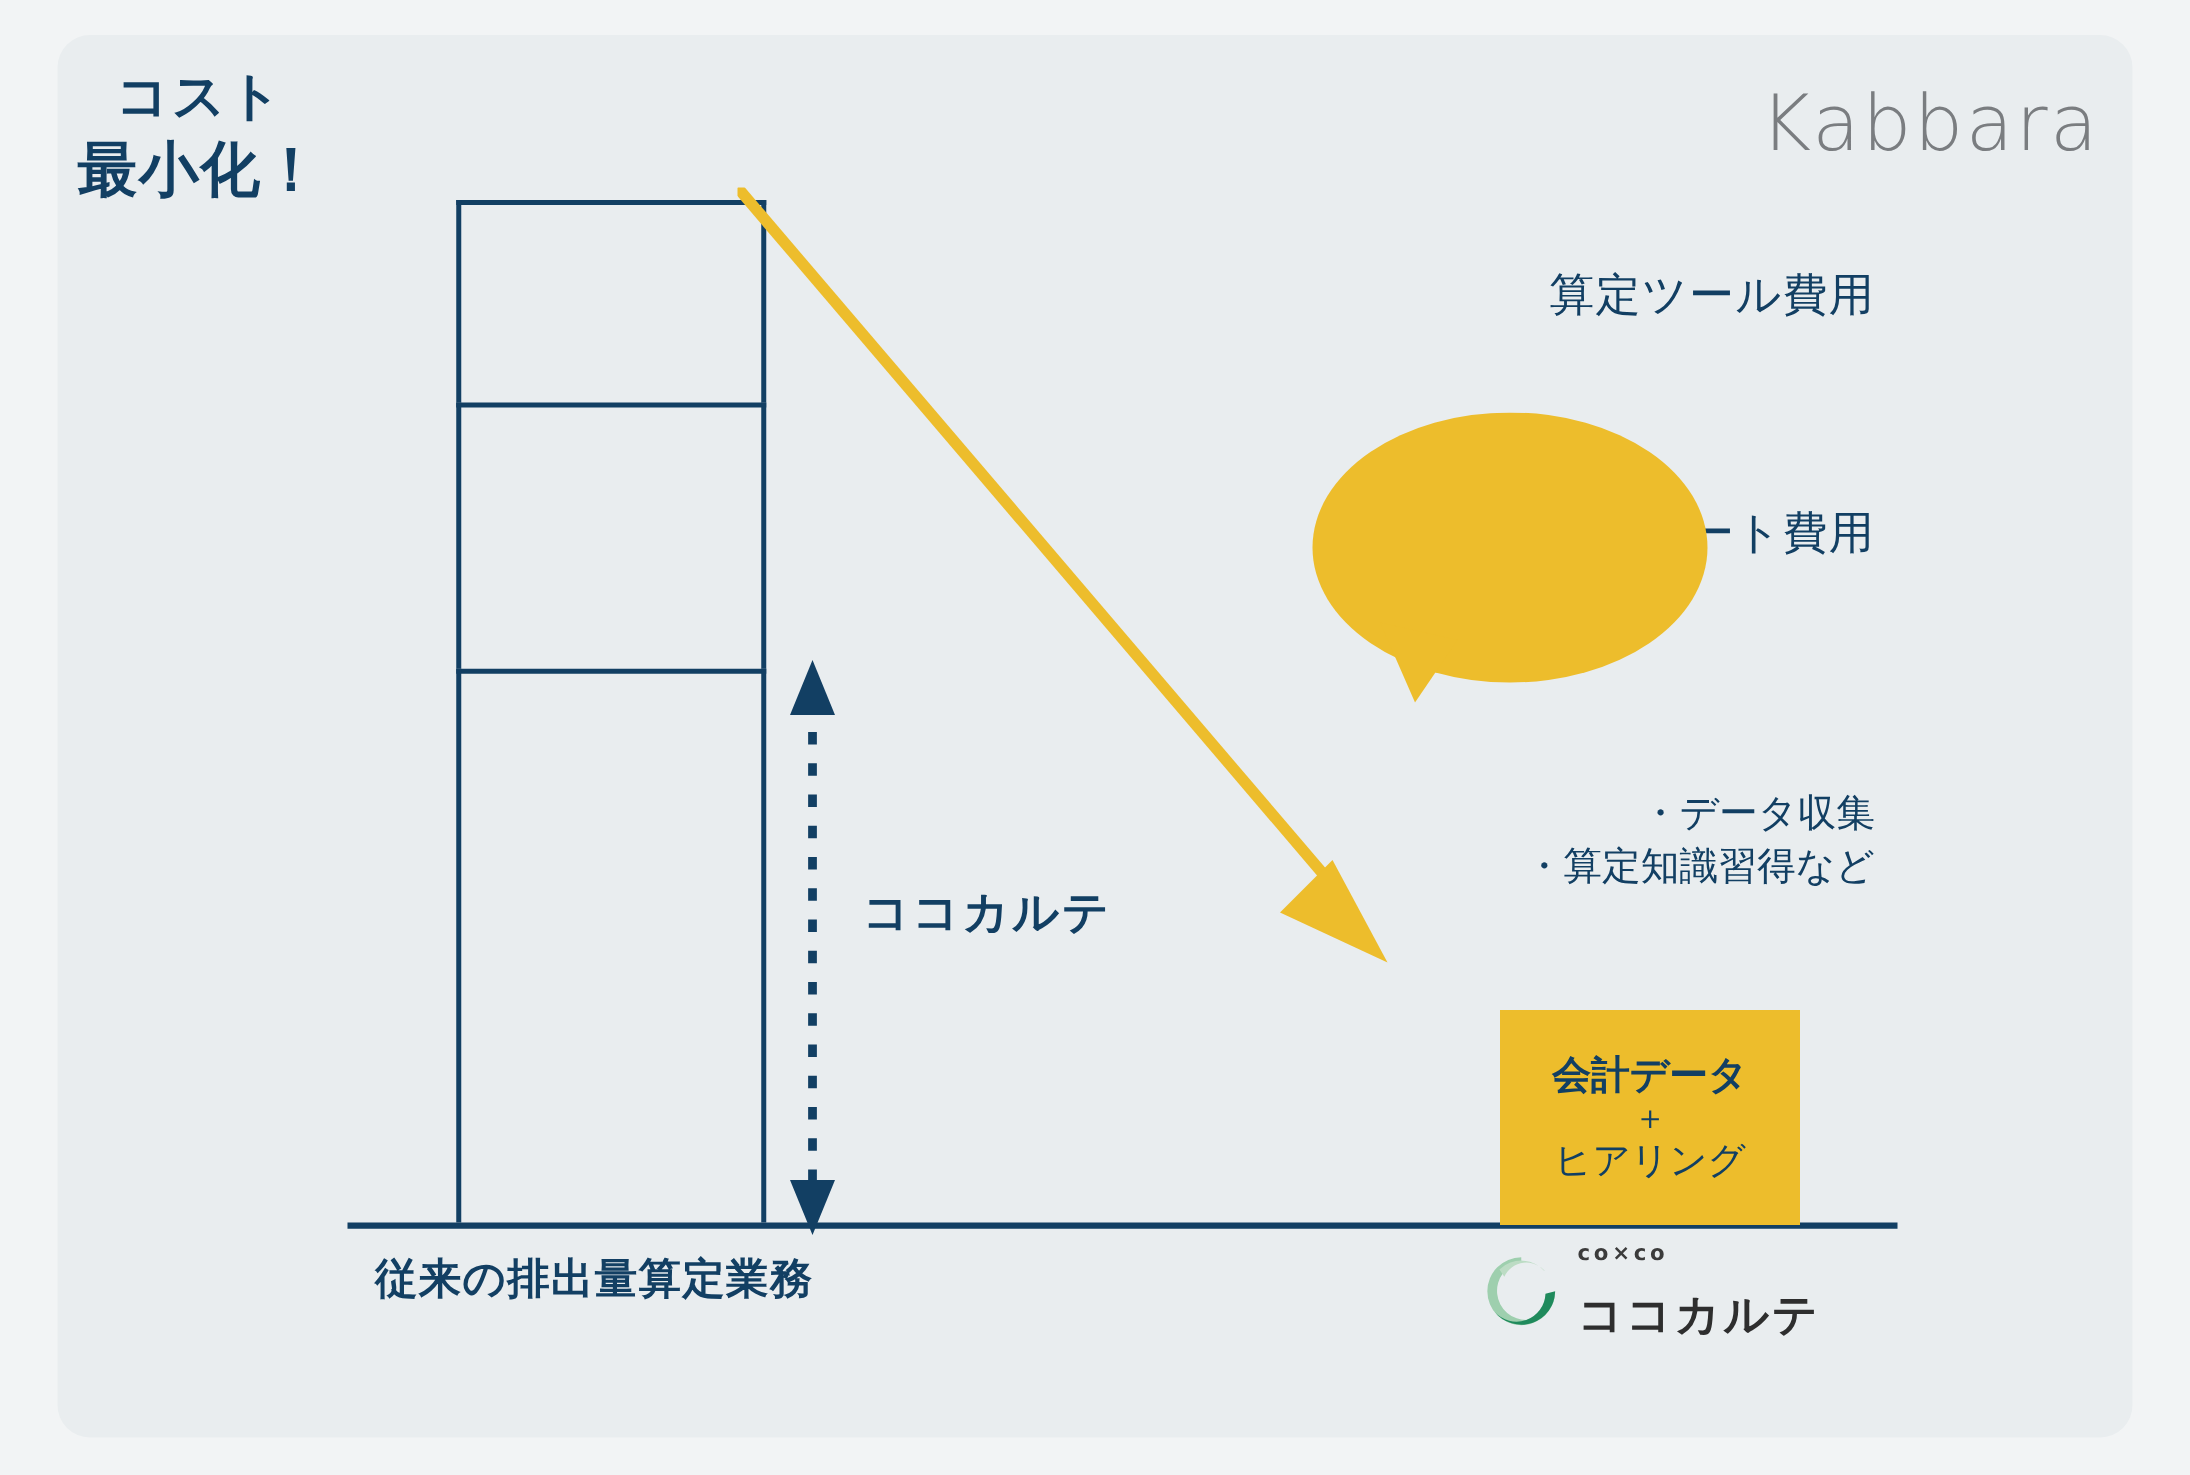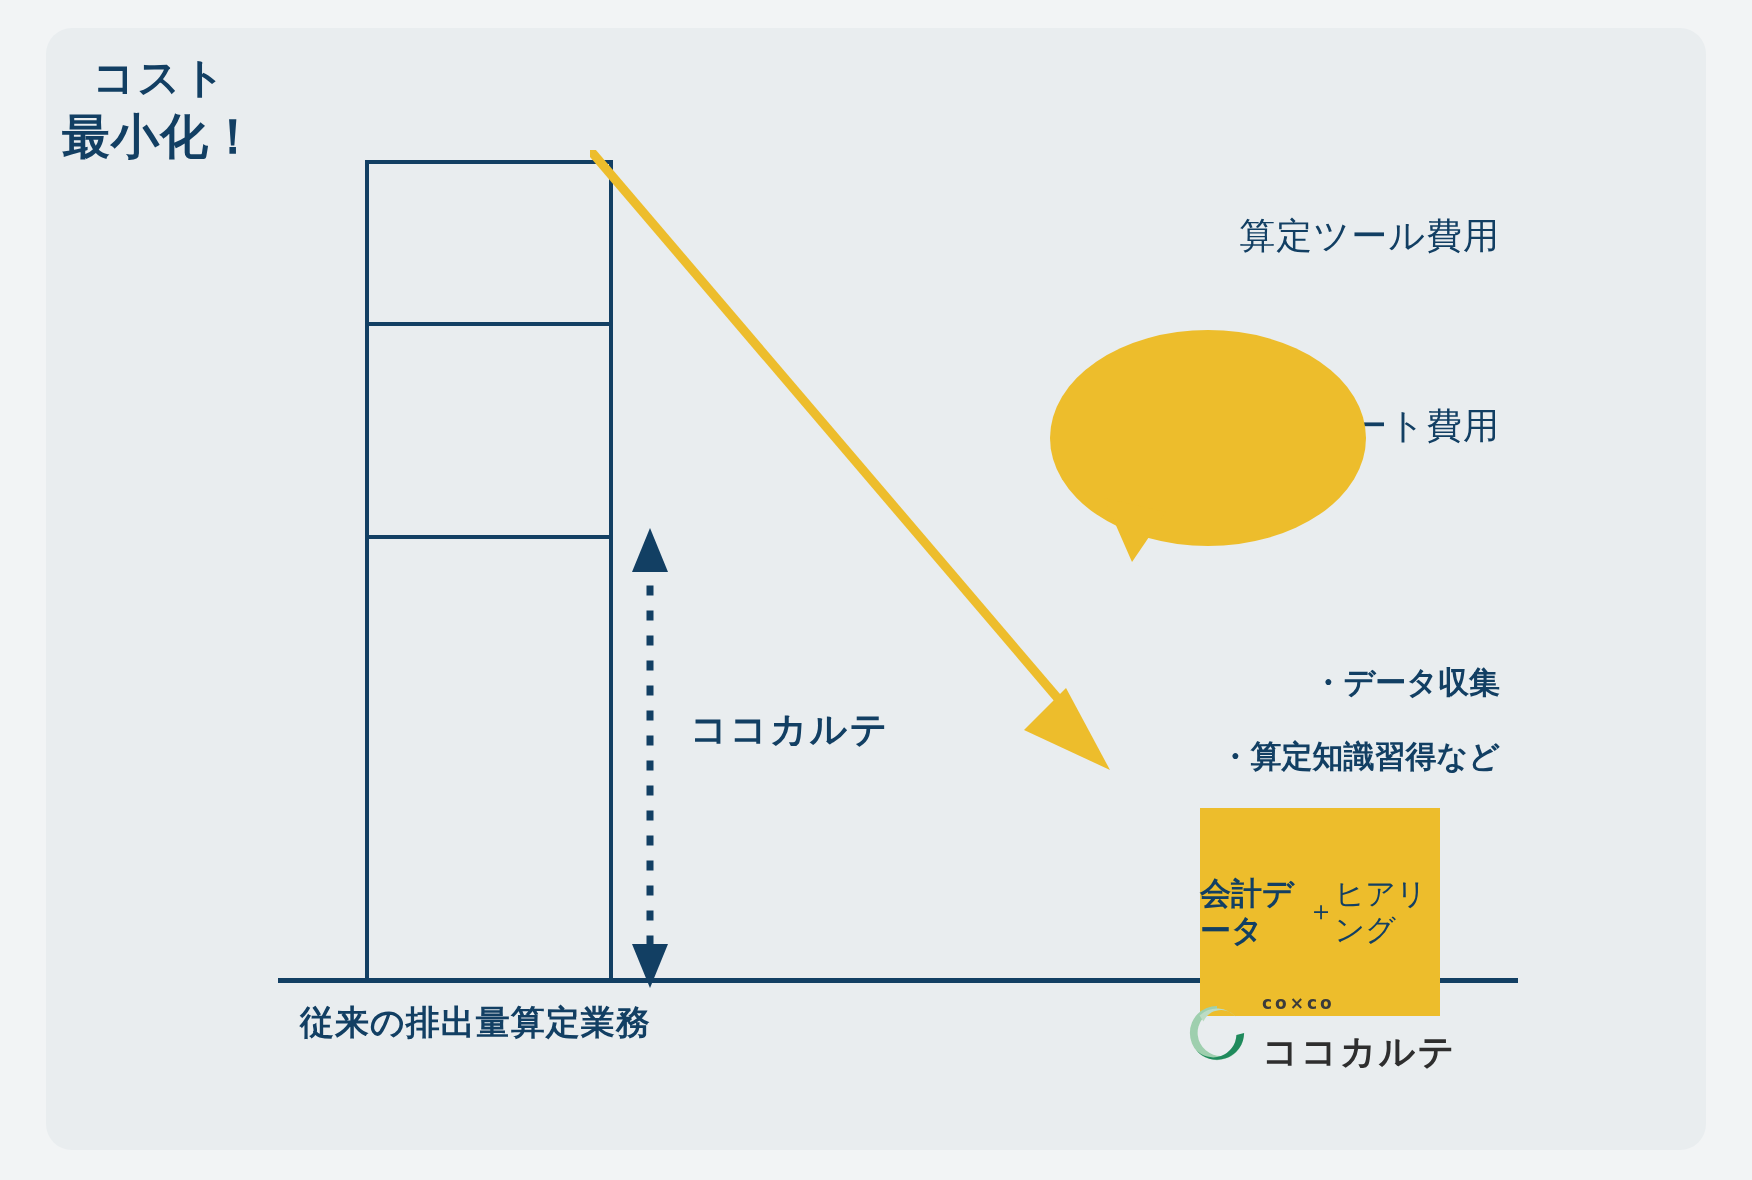--- a/index.html
+++ b/index.html
@@ -82,25 +82,24 @@
     text-align: right;
   }
   .seg-label .main {
     font-size: 36px;
     font-weight: normal;
     letter-spacing: 1px;
     display: block;
   }
   .seg-label .sub {
     font-size: 31px;
-    font-weight: bold;
+    font-weight: normal;
     letter-spacing: 0px;
     display: block;
     line-height: 1.35;
-    margin-top: 32px;
   }
   #label-tool    { top: 212px; }
   #label-support { top: 402px; }
   #label-labor   { top: 630px; }
 
   
   #hidden-arrow {
     position: absolute;
     left: 620px;
     top: 528px;
@@ -162,24 +161,24 @@
     height: 650px;
     pointer-events: none;
   }
 
   
   #result-box {
     position: absolute;
     left: 1200px;
     top: 808px;
     width: 240px;
-    height: 208px;
+    height: 172px;
     background: #edbd2c;
     display: flex;
-    flex-direction: row;
+    flex-direction: column;
     align-items: center;
     justify-content: center;
     color: #123f63;
   }
   #result-box .r1 { font-size: 31px; font-weight: bold; letter-spacing: 0px; line-height: 1.2; }
   #result-box .r2 { font-size: 27px; font-weight: normal; line-height: 1.1; margin: 2px 0; }
   #result-box .r3 { font-size: 30px; font-weight: normal; letter-spacing: 0px; line-height: 1.2; }
 
   
   #coco-logo {
@@ -207,20 +206,21 @@
     color: #2e2e2e;
   }
 </style>
 </head>
 <body>
 
 <div id="canvas">
 
   <div id="card"></div>
 
+  <div id="brand">Kabbara</div>
 
   <div id="baseline"></div>
 
   <div id="bar">
     <div class="seg" id="seg-tool"></div>
     <div class="seg" id="seg-support"></div>
     <div class="seg" id="seg-labor"></div>
   </div>
 
   <div class="seg-label" id="label-tool">

